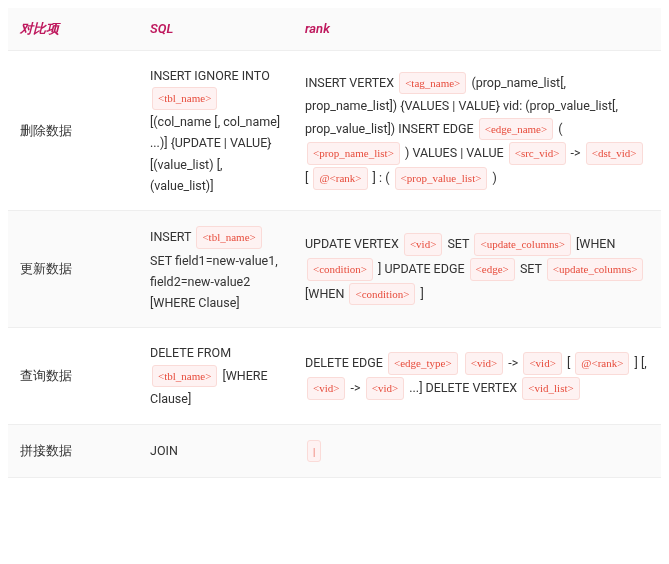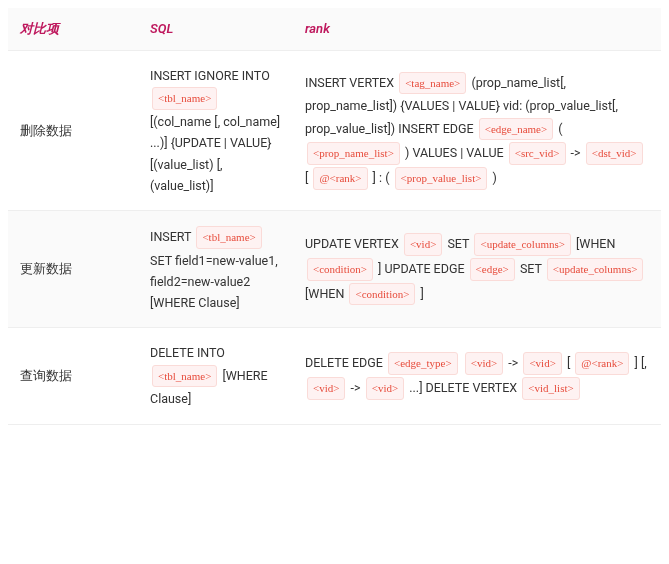--- a/index.html
+++ b/index.html
@@ -90,20 +90,25 @@
       <td class="content">
         <span>INSERT </span><code class="tag">&lt;tbl_name&gt;</code><span> SET field1=new-value1, field2=new-value2 [WHERE Clause]</span>
       </td>
       <td class="content">
         <span>UPDATE VERTEX </span><code class="tag">&lt;vid&gt;</code><span> SET </span><code class="tag">&lt;update_columns&gt;</code><span> [WHEN </span><code class="tag">&lt;condition&gt;</code><span> ] UPDATE EDGE </span><code class="tag">&lt;edge&gt;</code><span> SET </span><code class="tag">&lt;update_columns&gt;</code><span> [WHEN </span><code class="tag">&lt;condition&gt;</code><span> ]</span>
       </td>
     </tr>
     <tr>
       <td>查询数据</td>
       <td class="content">
-        <span>DELETE INTO </span><code class="tag">&lt;tbl_name&gt;</code><span> [WHERE Clause]</span>
+        <span>DELETE FROM </span><code class="tag">&lt;tbl_name&gt;</code><span> [WHERE Clause]</span>
       </td>
       <td class="content">
         <span>DELETE EDGE </span><code class="tag">&lt;edge_type&gt;</code><span> </span><code class="tag">&lt;vid&gt;</code><span> -&gt; </span><code class="tag">&lt;vid&gt;</code><span> [ </span><code class="tag">@&lt;rank&gt;</code><span> ] [, </span><code class="tag">&lt;vid&gt;</code><span> -&gt; </span><code class="tag">&lt;vid&gt;</code><span> ...] DELETE VERTEX </span><code class="tag">&lt;vid_list&gt;</code>
       </td>
     </tr>
+    <tr>
+      <td>拼接数据</td>
+      <td class="content">JOIN</td>
+      <td class="content"><code class="tag">|</code></td>
+    </tr>
   </tbody>
 </table>
 
 </body></html>

